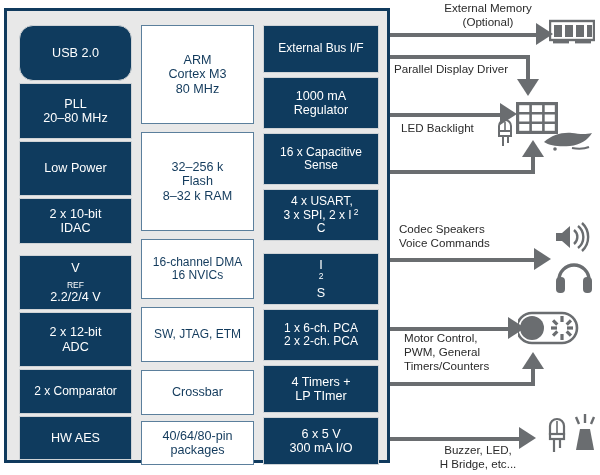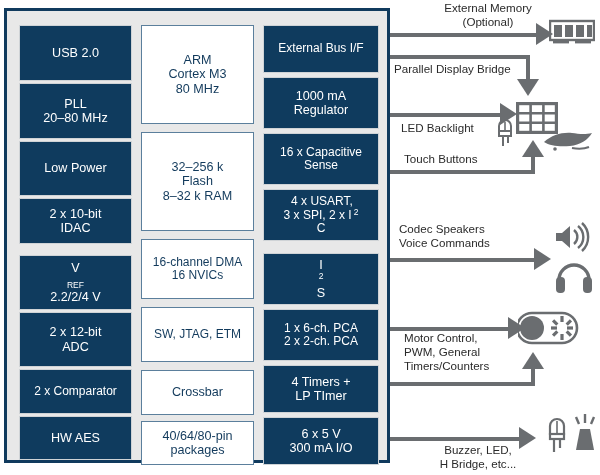--- a/index.html
+++ b/index.html
@@ -46,21 +46,21 @@
 
   .ico{position:absolute;}
 </style>
 </head>
 <body>
 
 <div id="stage">
 
   <div class="chip">
 
-    <div class="blk navy" style="left:12px;top:14px;width:113px;height:56px;">
+    <div class="blk navy" style="left:12px;top:14px;width:113px;height:56px;border-radius:14px;">
       <span>USB 2.0</span>
       </div>
 
     <div class="blk navy" style="left:12px;top:72px;width:113px;height:56px;">
       <span>PLL<br>20–80 MHz</span>
       </div>
 
     <div class="blk navy" style="left:12px;top:130px;width:113px;height:55px;">
       <span>Low Power</span>
       </div>
@@ -143,30 +143,29 @@
   </div>
 
   <div class="wire hline" style="left:390px;top:33px;width:148px;"></div>
   <div class="arrowR" style="left:536px;top:23px;"></div>
   <div class="lbl ctr" style="left:398px;top:1px;width:180px;">External Memory
 (Optional)</div>
 
   <div class="wire hline" style="left:390px;top:55px;width:140px;"></div>
   <div class="wire vline" style="left:526px;top:55px;height:26px;"></div>
   <div class="arrowD" style="left:517px;top:79px;"></div>
-  <div class="lbl" style="left:394px;top:62px;width:160px;">Parallel Display Bridge</div>
+  <div class="lbl" style="left:394px;top:62px;width:160px;">Parallel Display Driver</div>
 
   <div class="wire hline" style="left:390px;top:113px;width:112px;"></div>
   <div class="arrowR" style="left:500px;top:103px;"></div>
   <div class="lbl" style="left:401px;top:121px;width:150px;">LED Backlight</div>
 
   <div class="wire hline" style="left:390px;top:170px;width:145px;"></div>
   <div class="wire vline" style="left:531px;top:155px;height:17px;"></div>
   <div class="arrowU" style="left:522px;top:140px;"></div>
-  <div class="lbl" style="left:404px;top:152px;width:150px;">Touch Buttons</div>
 
   <div class="wire hline" style="left:390px;top:258px;width:146px;"></div>
   <div class="arrowR" style="left:534px;top:248px;"></div>
   <div class="lbl" style="left:399px;top:222px;width:160px;">Codec Speakers
 Voice Commands</div>
 
   <div class="wire hline" style="left:390px;top:327px;width:120px;"></div>
   <div class="arrowR" style="left:508px;top:317px;"></div>
   <div class="wire hline" style="left:390px;top:382px;width:145px;"></div>
   <div class="wire vline" style="left:531px;top:367px;height:17px;"></div>

